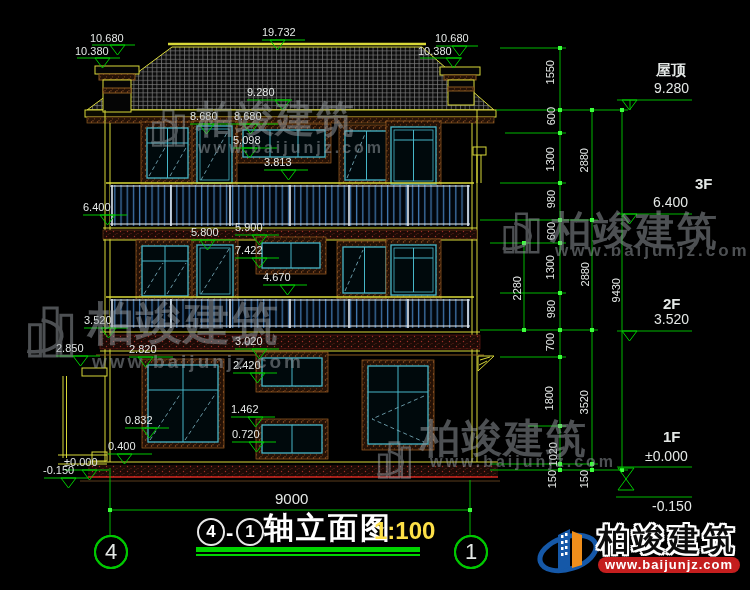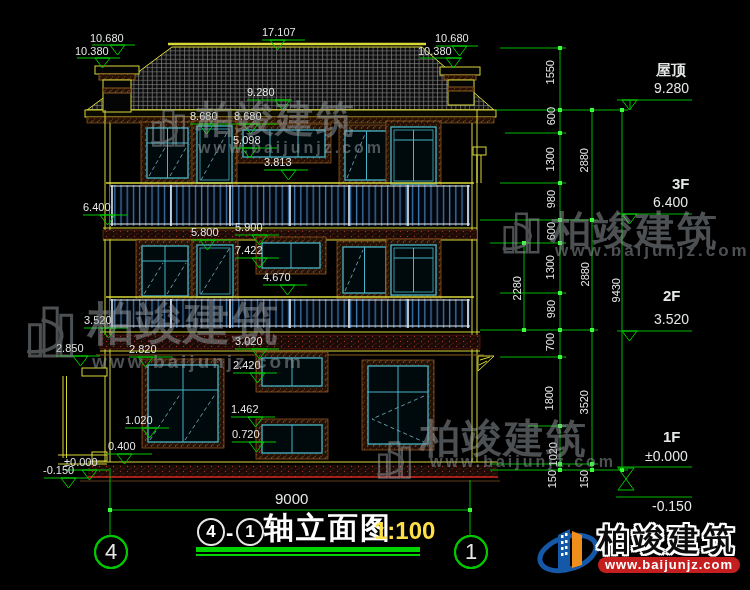--- a/index.html
+++ b/index.html
@@ -277,50 +277,50 @@
     </g>
 
     <g stroke="#00c800" fill="none" stroke-width="2">
       <circle cx="111" cy="552" r="16"></circle>
       <circle cx="471" cy="552" r="16"></circle>
     </g>
   </svg>
 
   <i class="t" style="left:90px;top:33px">10.680</i>
   <i class="t" style="left:75px;top:46px">10.380</i>
-  <i class="t" style="left:262px;top:27px">17.107</i>
+  <i class="t" style="left:262px;top:27px">19.732</i>
   <i class="t" style="left:435px;top:33px">10.680</i>
   <i class="t" style="left:418px;top:46px">10.380</i>
   <i class="t" style="left:247px;top:87px">9.280</i>
   <i class="t" style="left:190px;top:111px">8.680</i>
   <i class="t" style="left:234px;top:111px">8.680</i>
   <i class="t" style="left:233px;top:135px">5.098</i>
   <i class="t" style="left:264px;top:157px">3.813</i>
   <i class="t" style="left:83px;top:202px">6.400</i>
   <i class="t" style="left:191px;top:227px">5.800</i>
   <i class="t" style="left:235px;top:222px">5.900</i>
   <i class="t" style="left:235px;top:245px">7.422</i>
   <i class="t" style="left:263px;top:272px">4.670</i>
   <i class="t" style="left:84px;top:315px">3.520</i>
   <i class="t" style="left:56px;top:343px">2.850</i>
   <i class="t" style="left:129px;top:344px">2.820</i>
   <i class="t" style="left:235px;top:336px">3.020</i>
   <i class="t" style="left:233px;top:360px">2.420</i>
   <i class="t" style="left:231px;top:404px">1.462</i>
-  <i class="t" style="left:125px;top:415px">1.020</i>
+  <i class="t" style="left:125px;top:415px">0.832</i>
   <i class="t" style="left:232px;top:429px">0.720</i>
   <i class="t" style="left:108px;top:441px">0.400</i>
   <i class="t" style="left:64px;top:457px">±0.000</i>
   <i class="t" style="left:43px;top:465px">-0.150</i>
 
   <i class="t fl" style="left:656px;top:62px">屋顶</i>
   <i class="t el" style="left:654px;top:81px">9.280</i>
-  <i class="t fl" style="left:672px;top:176px">3F</i>
+  <i class="t fl" style="left:695px;top:176px">3F</i>
   <i class="t el" style="left:653px;top:195px">6.400</i>
-  <i class="t fl" style="left:663px;top:288px">2F</i>
+  <i class="t fl" style="left:663px;top:296px">2F</i>
   <i class="t el" style="left:654px;top:312px">3.520</i>
   <i class="t fl" style="left:663px;top:429px">1F</i>
   <i class="t el" style="left:645px;top:449px">±0.000</i>
   <i class="t el" style="left:652px;top:499px">-0.150</i>
 
   <i class="t v" style="left:545px;top:60px">1550</i>
   <i class="t v" style="left:546px;top:107px">600</i>
   <i class="t v" style="left:545px;top:147px">1300</i>
   <i class="t v" style="left:546px;top:190px">980</i>
   <i class="t v" style="left:546px;top:222px">600</i>

